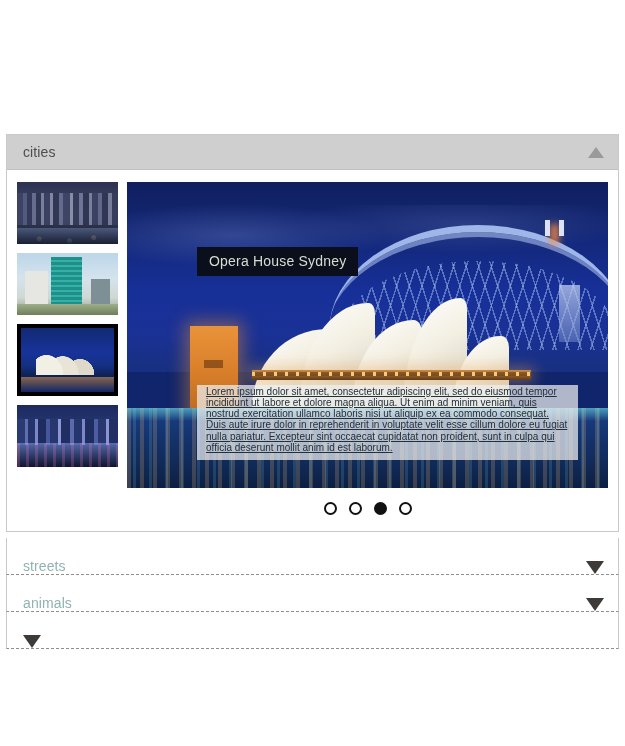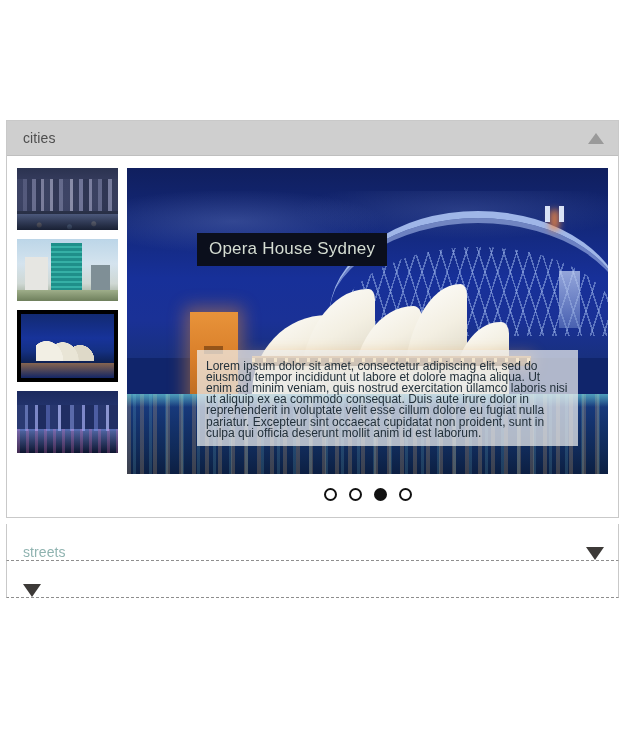--- a/index.html
+++ b/index.html
@@ -24,21 +24,21 @@
     font-weight: 400;
     letter-spacing: .2px;
     color: #8fb3b0;
     line-height: 48px;
     white-space: nowrap;
   }
 
   
   .accordion {
     position: absolute;
-    left: 6px; top: 120px;
+    left: 6px; top: 134px;
     width: 613px;
   }
 
   
   .group-open {
     border: 1px solid #c9c9c9;
     background: #fff;
   }
   .group-head {
     height: 35px;
@@ -274,33 +274,34 @@
   .water::after {
     content:""; position:absolute; left:0; right:0; top:0; height:16%;
     background: linear-gradient(to bottom, rgba(120,235,230,.55), transparent);
   }
 
   
   .caption-chip {
     position:absolute; left:70px; top:65px;
     background:#0b0f1c;
     color:#d5ddd2;
-    font-size:17px;
+    font-size:14px;
     letter-spacing:.2px;
     padding:6px 12px 7px 12px;
     white-space:nowrap;
   }
   
   .desc {
     position:absolute; left:70px; right:30px; bottom:28px;
     background: rgba(238,240,240,.72);
     color:#22303a;
-    font-size:12px;
+    font-size:10px;
     line-height:11.2px;
-    padding:11px 9px 7px 9px;
+    padding:1px 9px 7px 9px;
+    text-decoration:underline;
   }
 
   
   .dots {
     display:flex;
     justify-content:center;
     gap:12px;
     padding:14px 0 6px 0;
     margin-left: 110px;
   }
@@ -400,19 +401,23 @@
     </div>
 
     <div class="spacer-6"></div>
 
     <div class="group-closed">
       <span class="label">streets</span>
       <span class="tri-down-dark"></span>
     </div>
 
 
+    <div class="group-closed">
+      <span class="label">animals</span>
+      <span class="tri-down-dark"></span>
+    </div>
 
     <div class="group-closed">
       <span class="tri-down-dark"></span>
     </div>
 
   </div>
 </div>
 
 </body></html>

